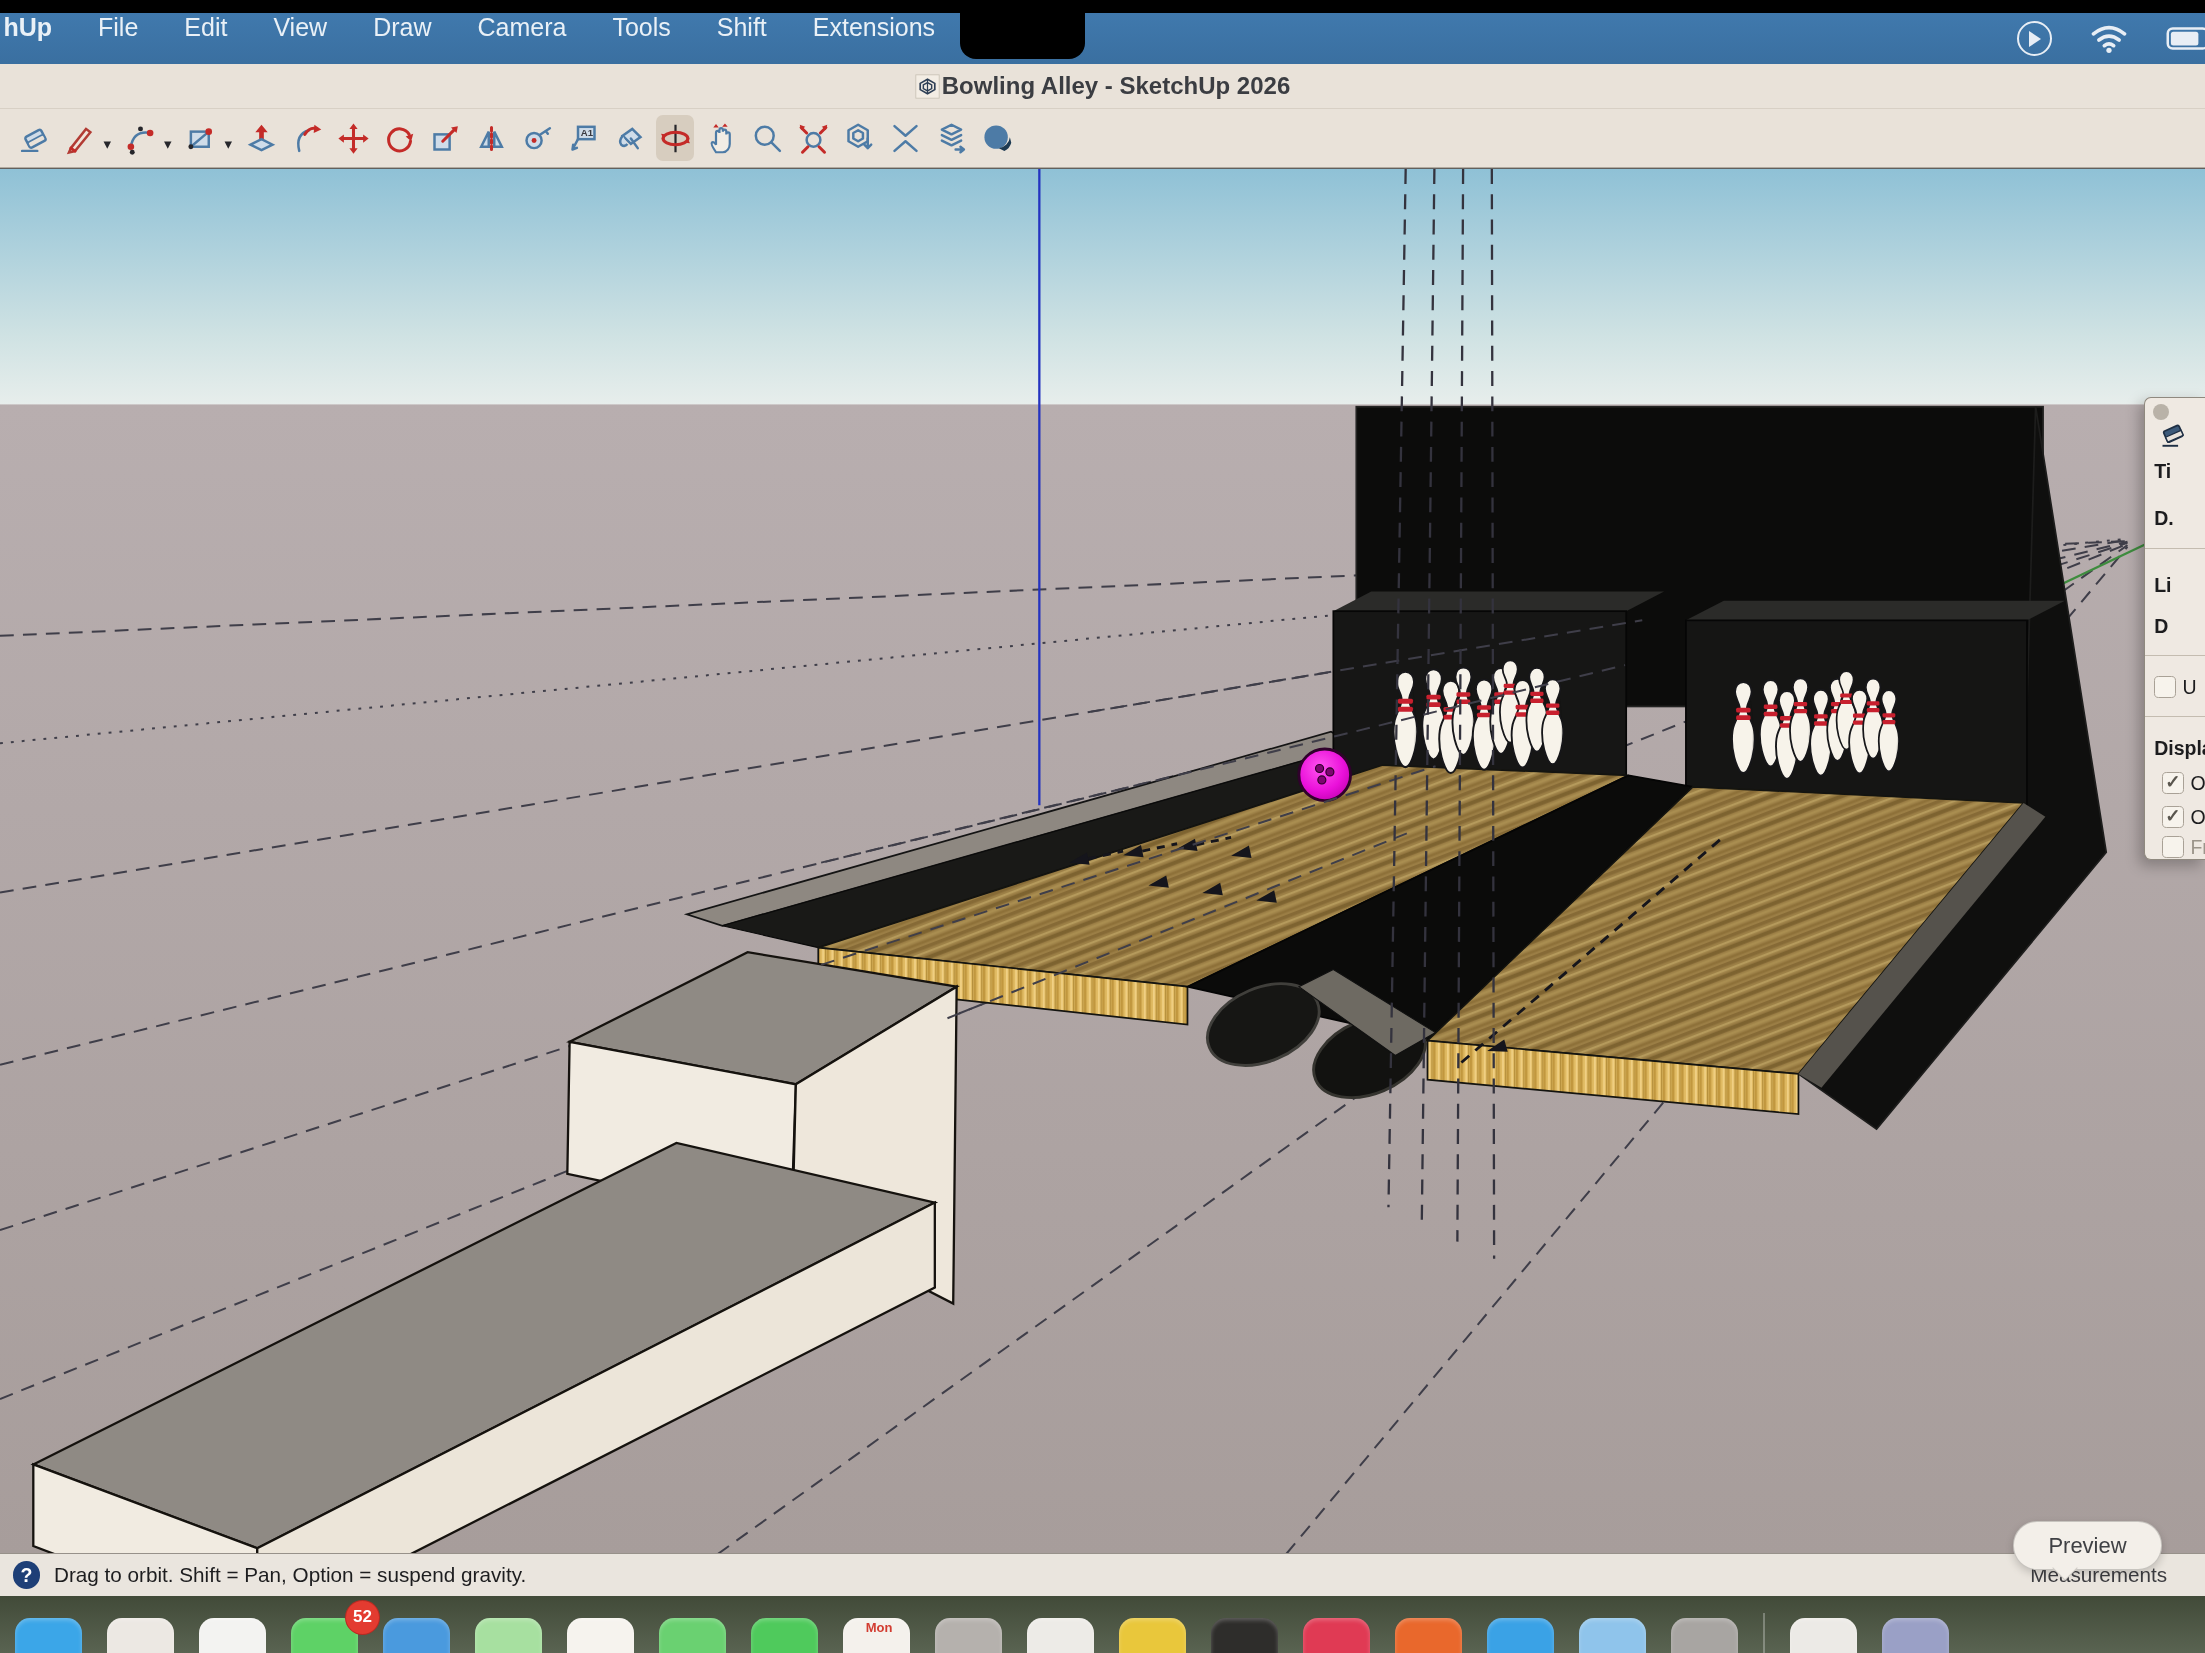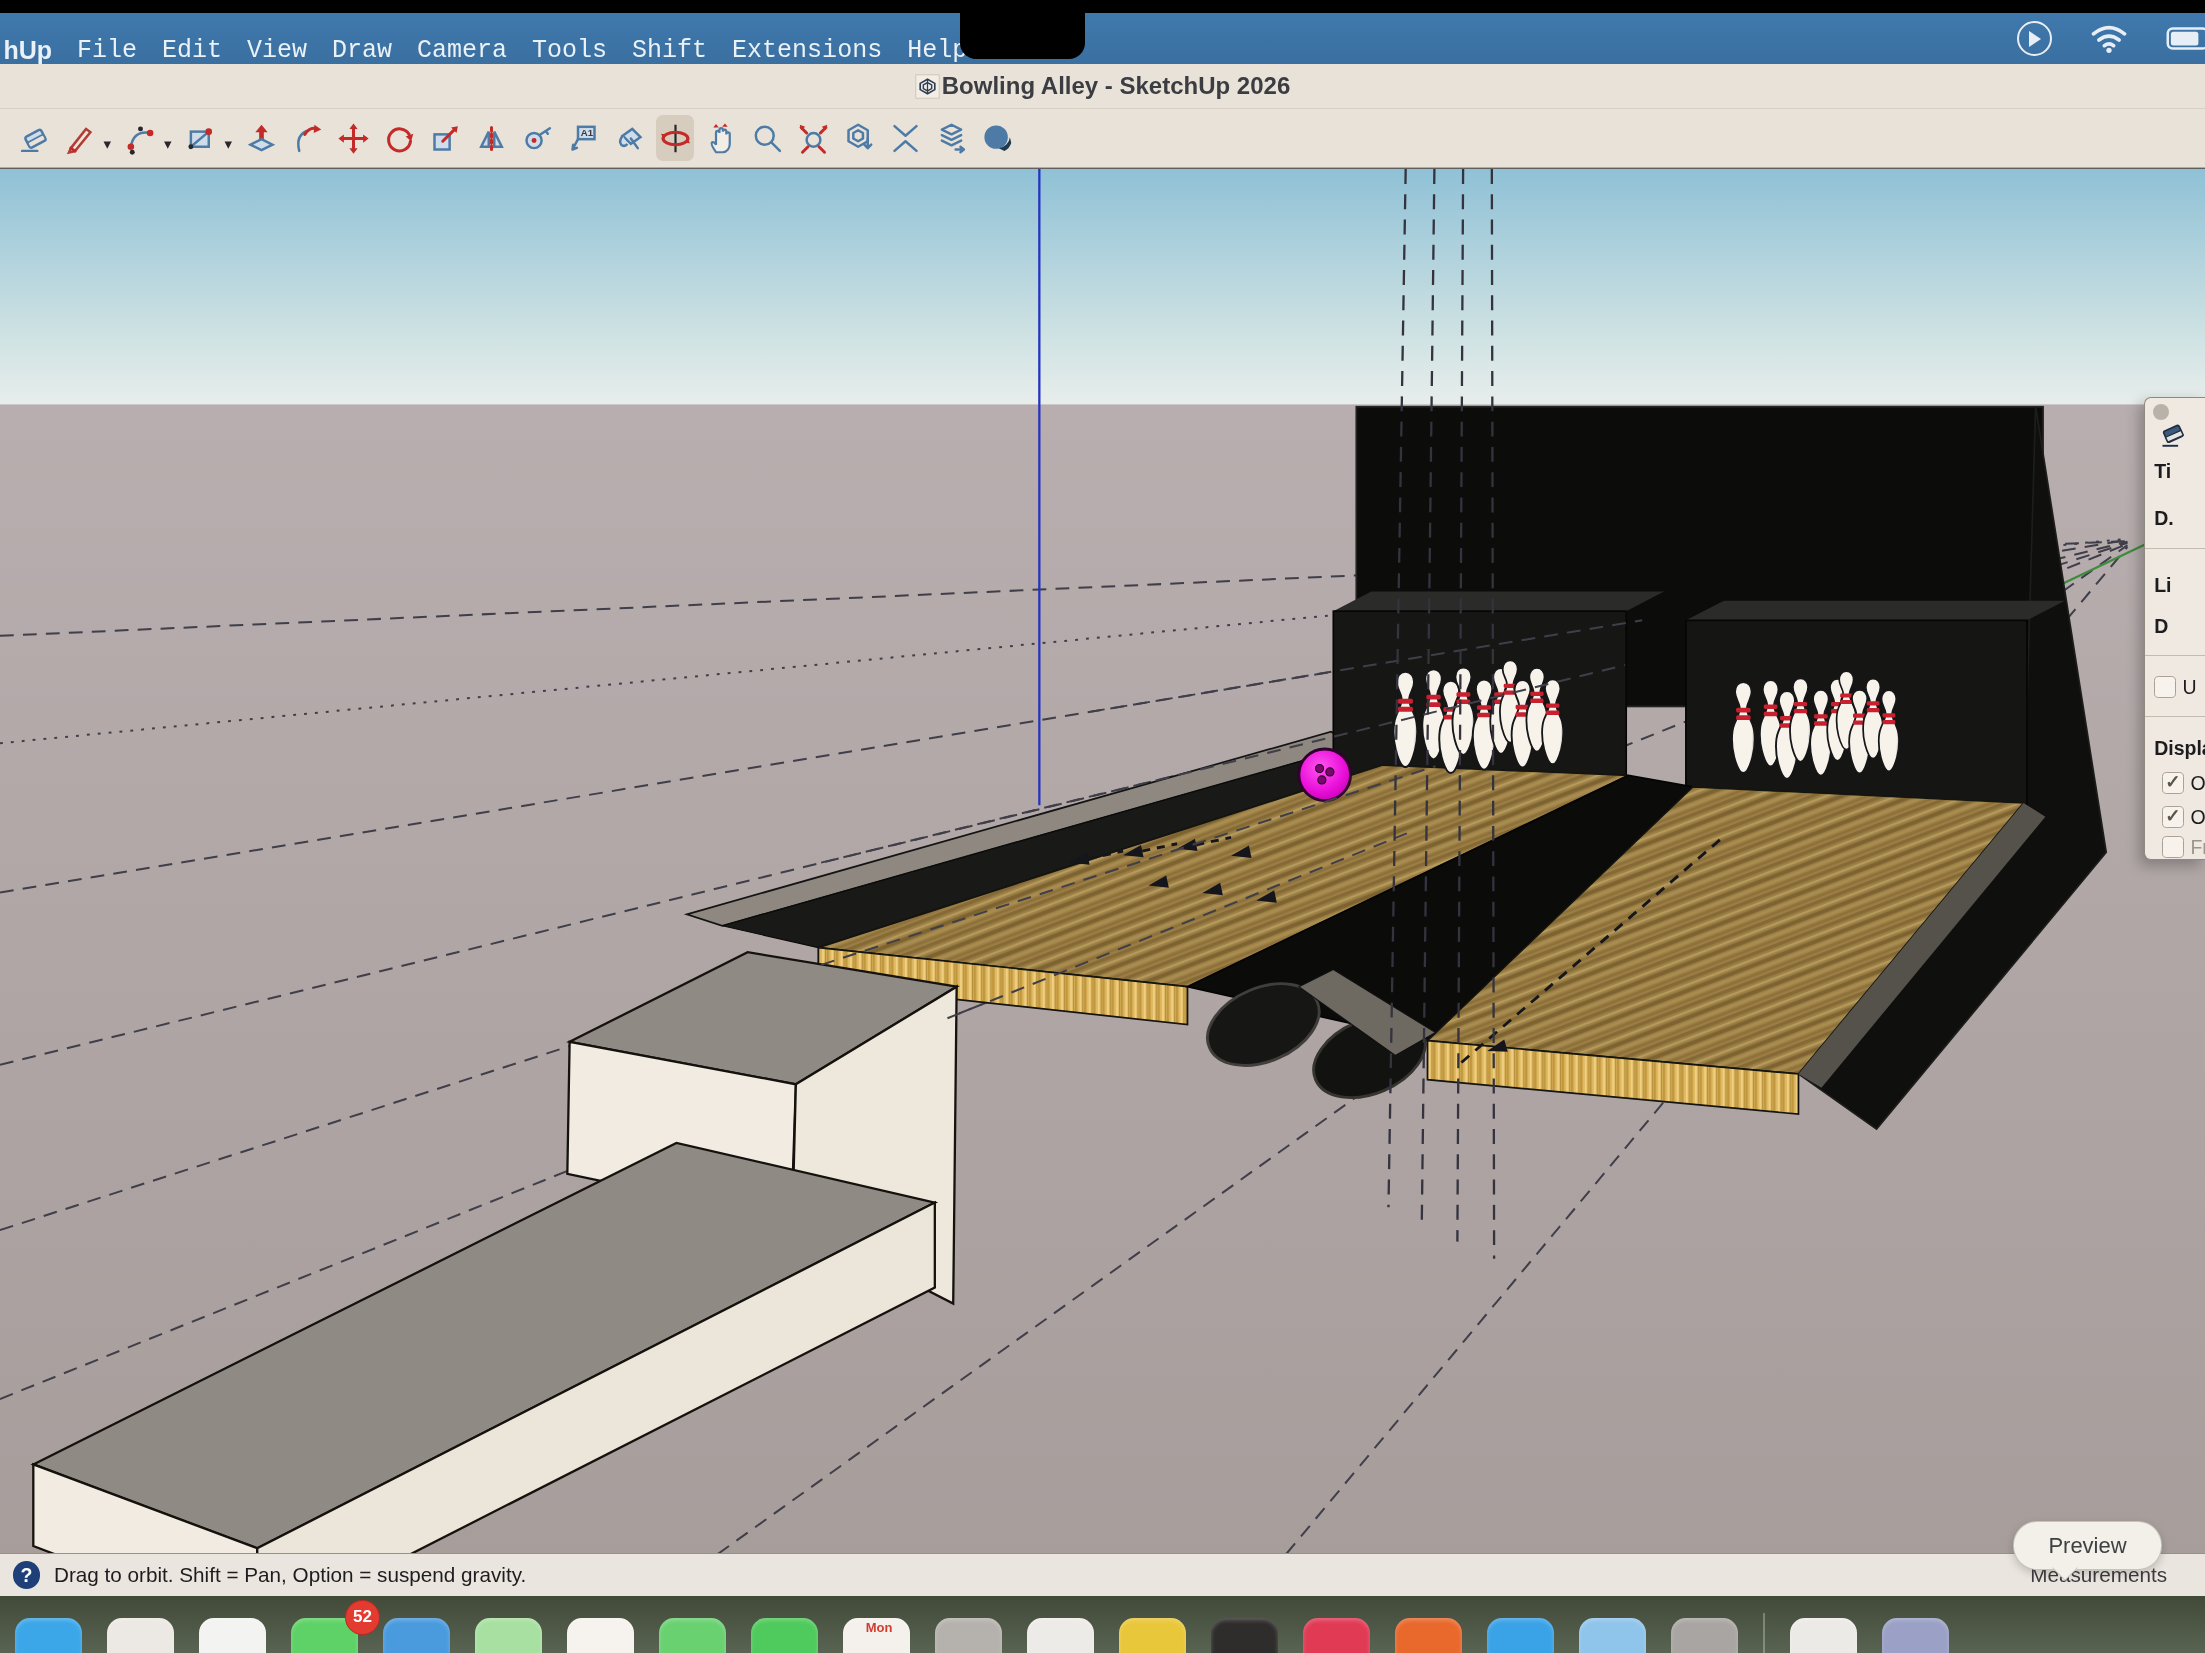--- a/index.html
+++ b/index.html
@@ -1,24 +1,24 @@
 <!DOCTYPE html>
 <html style="font-size:9.2px"><head>
 <meta charset="utf-8">
 <style>
   html,body{margin:0;padding:0;background:#000;}
   body{width:2205px;height:1654px;position:relative;overflow:hidden;
        font-family:"Liberation Sans",sans-serif;-webkit-font-smoothing:antialiased;}
 
   
   #menubar{position:absolute;left:0;top:12.6px;width:2205px;height:52px;
-    background:linear-gradient(#4079ad,#3a6fa0);display:flex;align-items:flex-end;
+    background:linear-gradient(#4079ad,#3a6fa0);display:flex;align-items:flex-start;
     color:#eaf1f7;font-size:25px;border-bottom:1.1px solid #2d5a86;}
   #menubar .appname{font-weight:bold;margin-left:3.4px;}
-  #menubar .mitem{margin-left:25px;font-family:Liberation Mono, monospace;}
+  #menubar .mitem{margin-left:46px;}
   #menubar .mitem:first-of-type{margin-left:36px;}
   #mb-right{position:absolute;right:8px;top:0;height:52px;display:flex;align-items:center;gap:38px;}
   .rec-icon{width:31px;height:31px;border:2.3px solid #e8eef5;border-radius:50%;position:relative;}
   .rec-icon:after{content:"";position:absolute;left:10.3px;top:7.5px;border-left:12.6px solid #e8eef5;
     border-top:8px solid transparent;border-bottom:8px solid transparent;}
   #notch{position:absolute;left:960px;top:0;width:125px;height:59px;background:#000;
     border-radius:0 0 16px 16px;z-index:6;}
 
   
   #titlebar{position:absolute;left:0;top:64px;width:2205px;height:44px;background:#e9e2d9;

